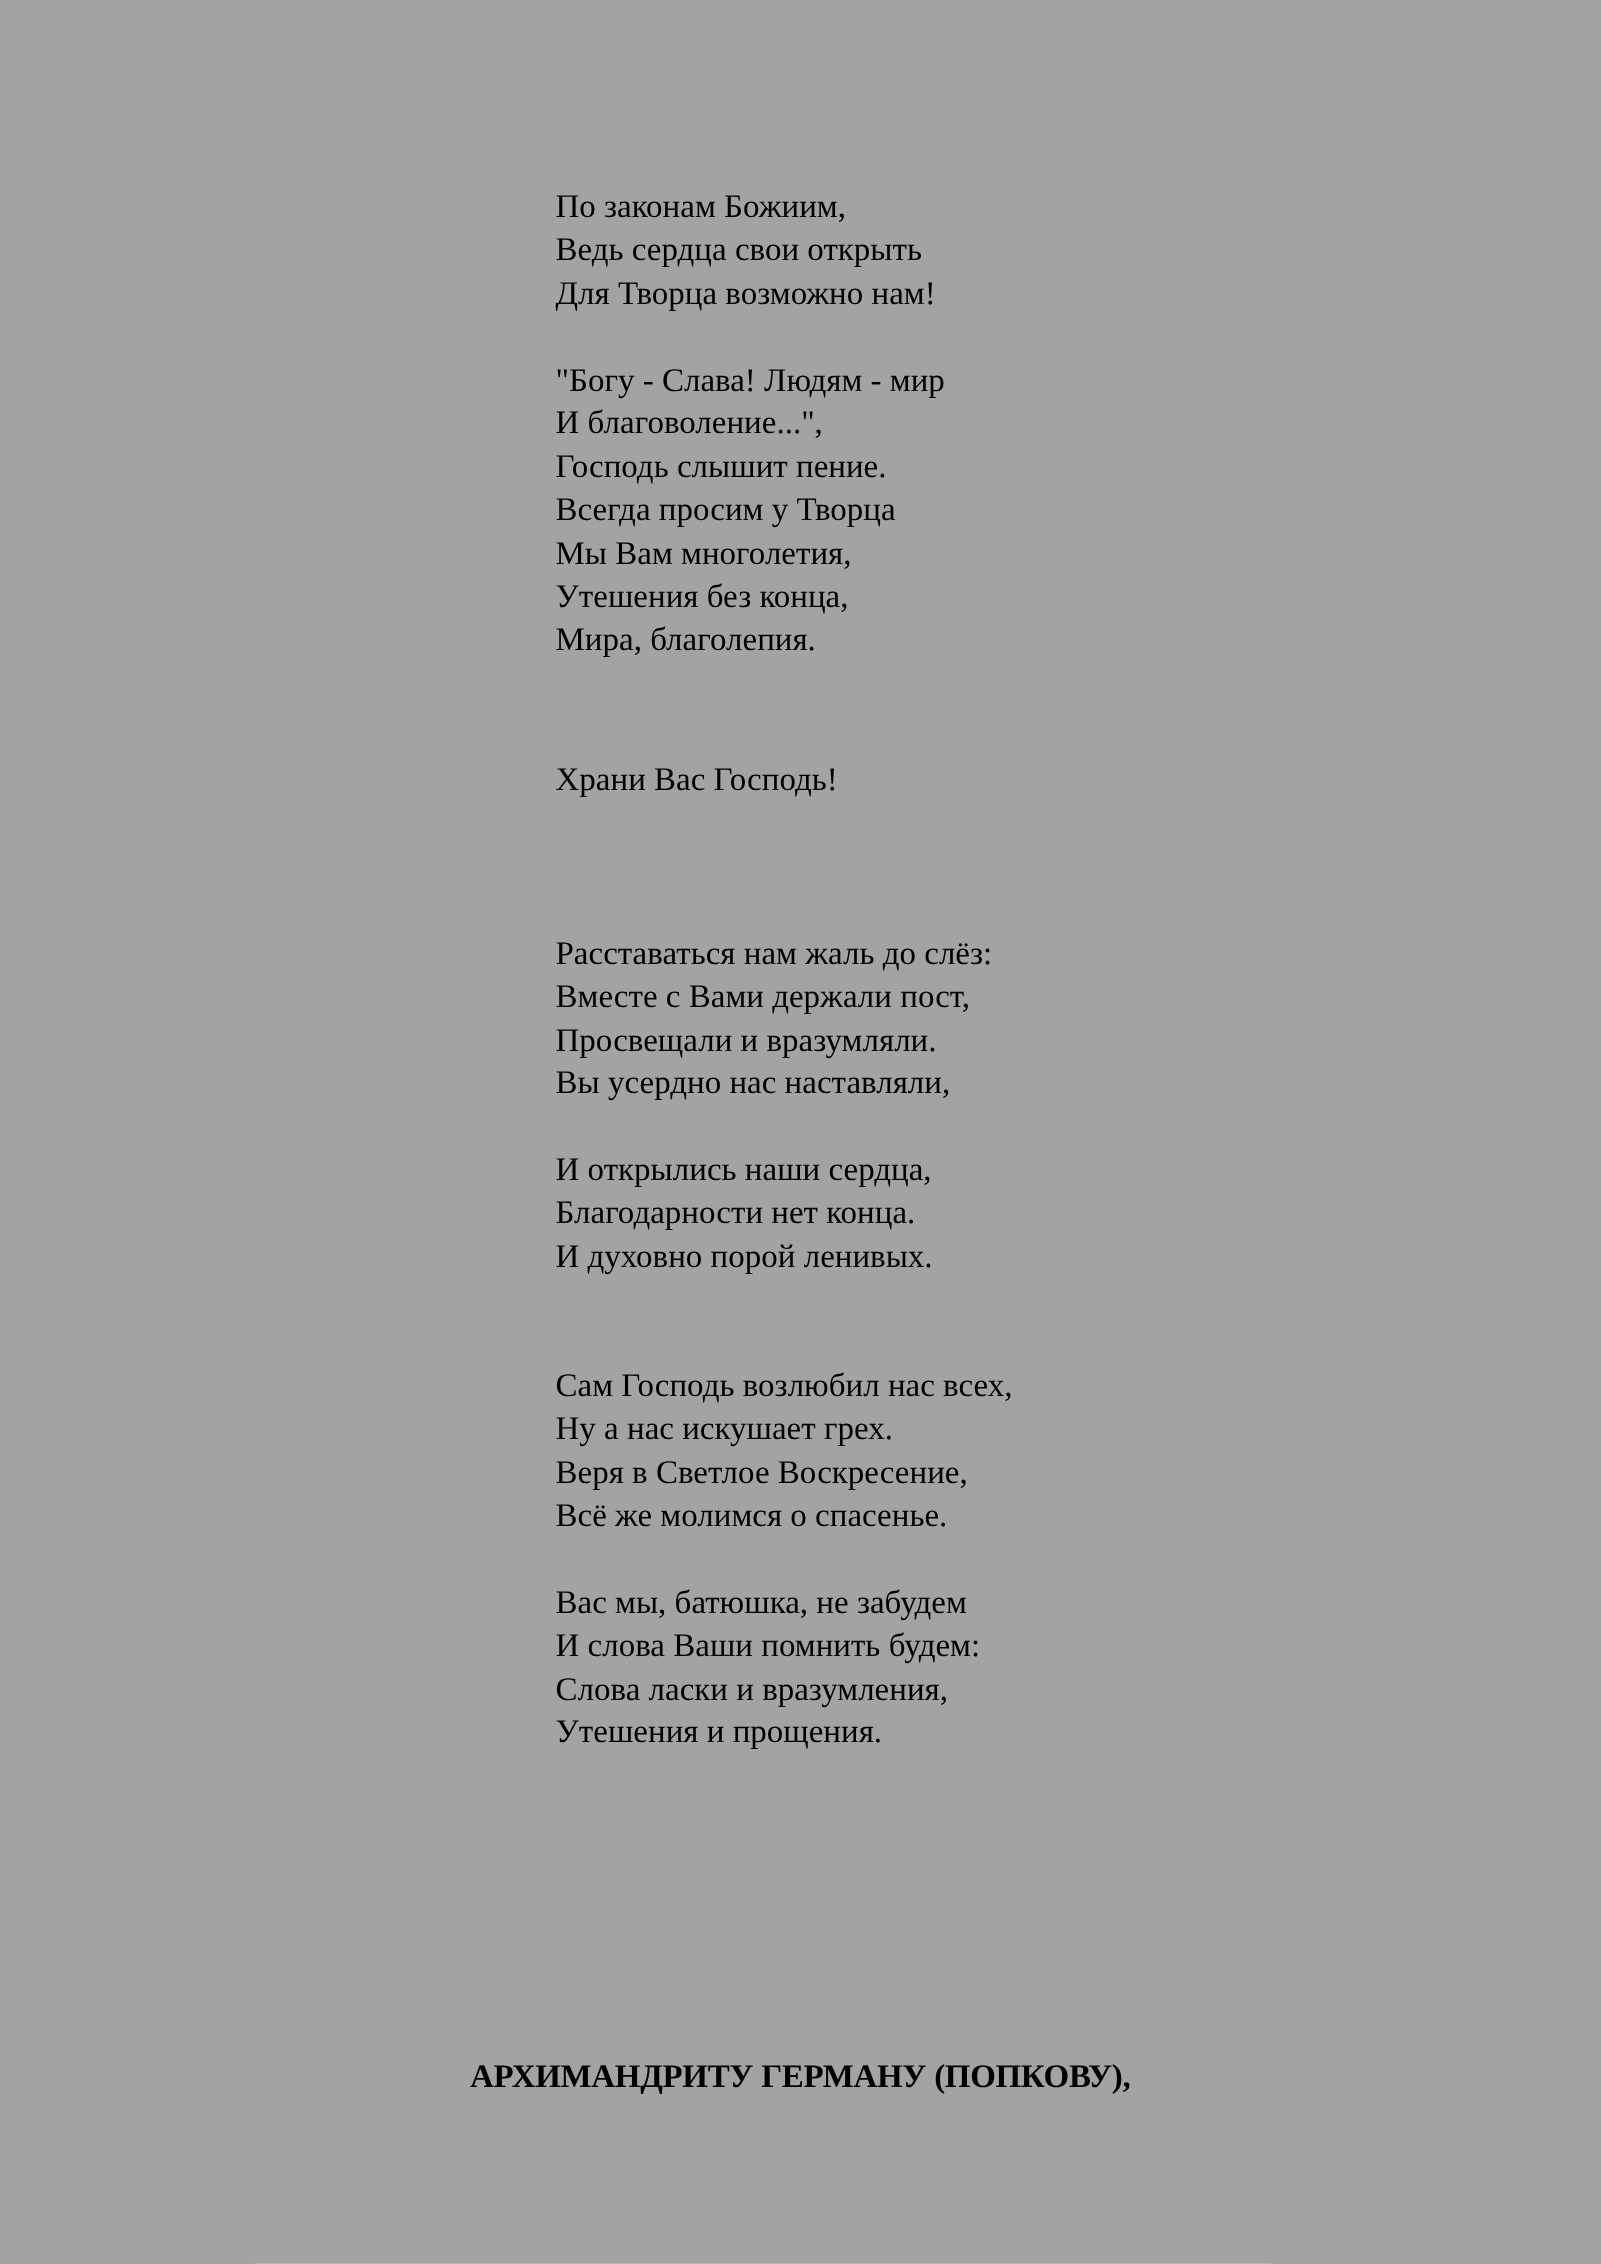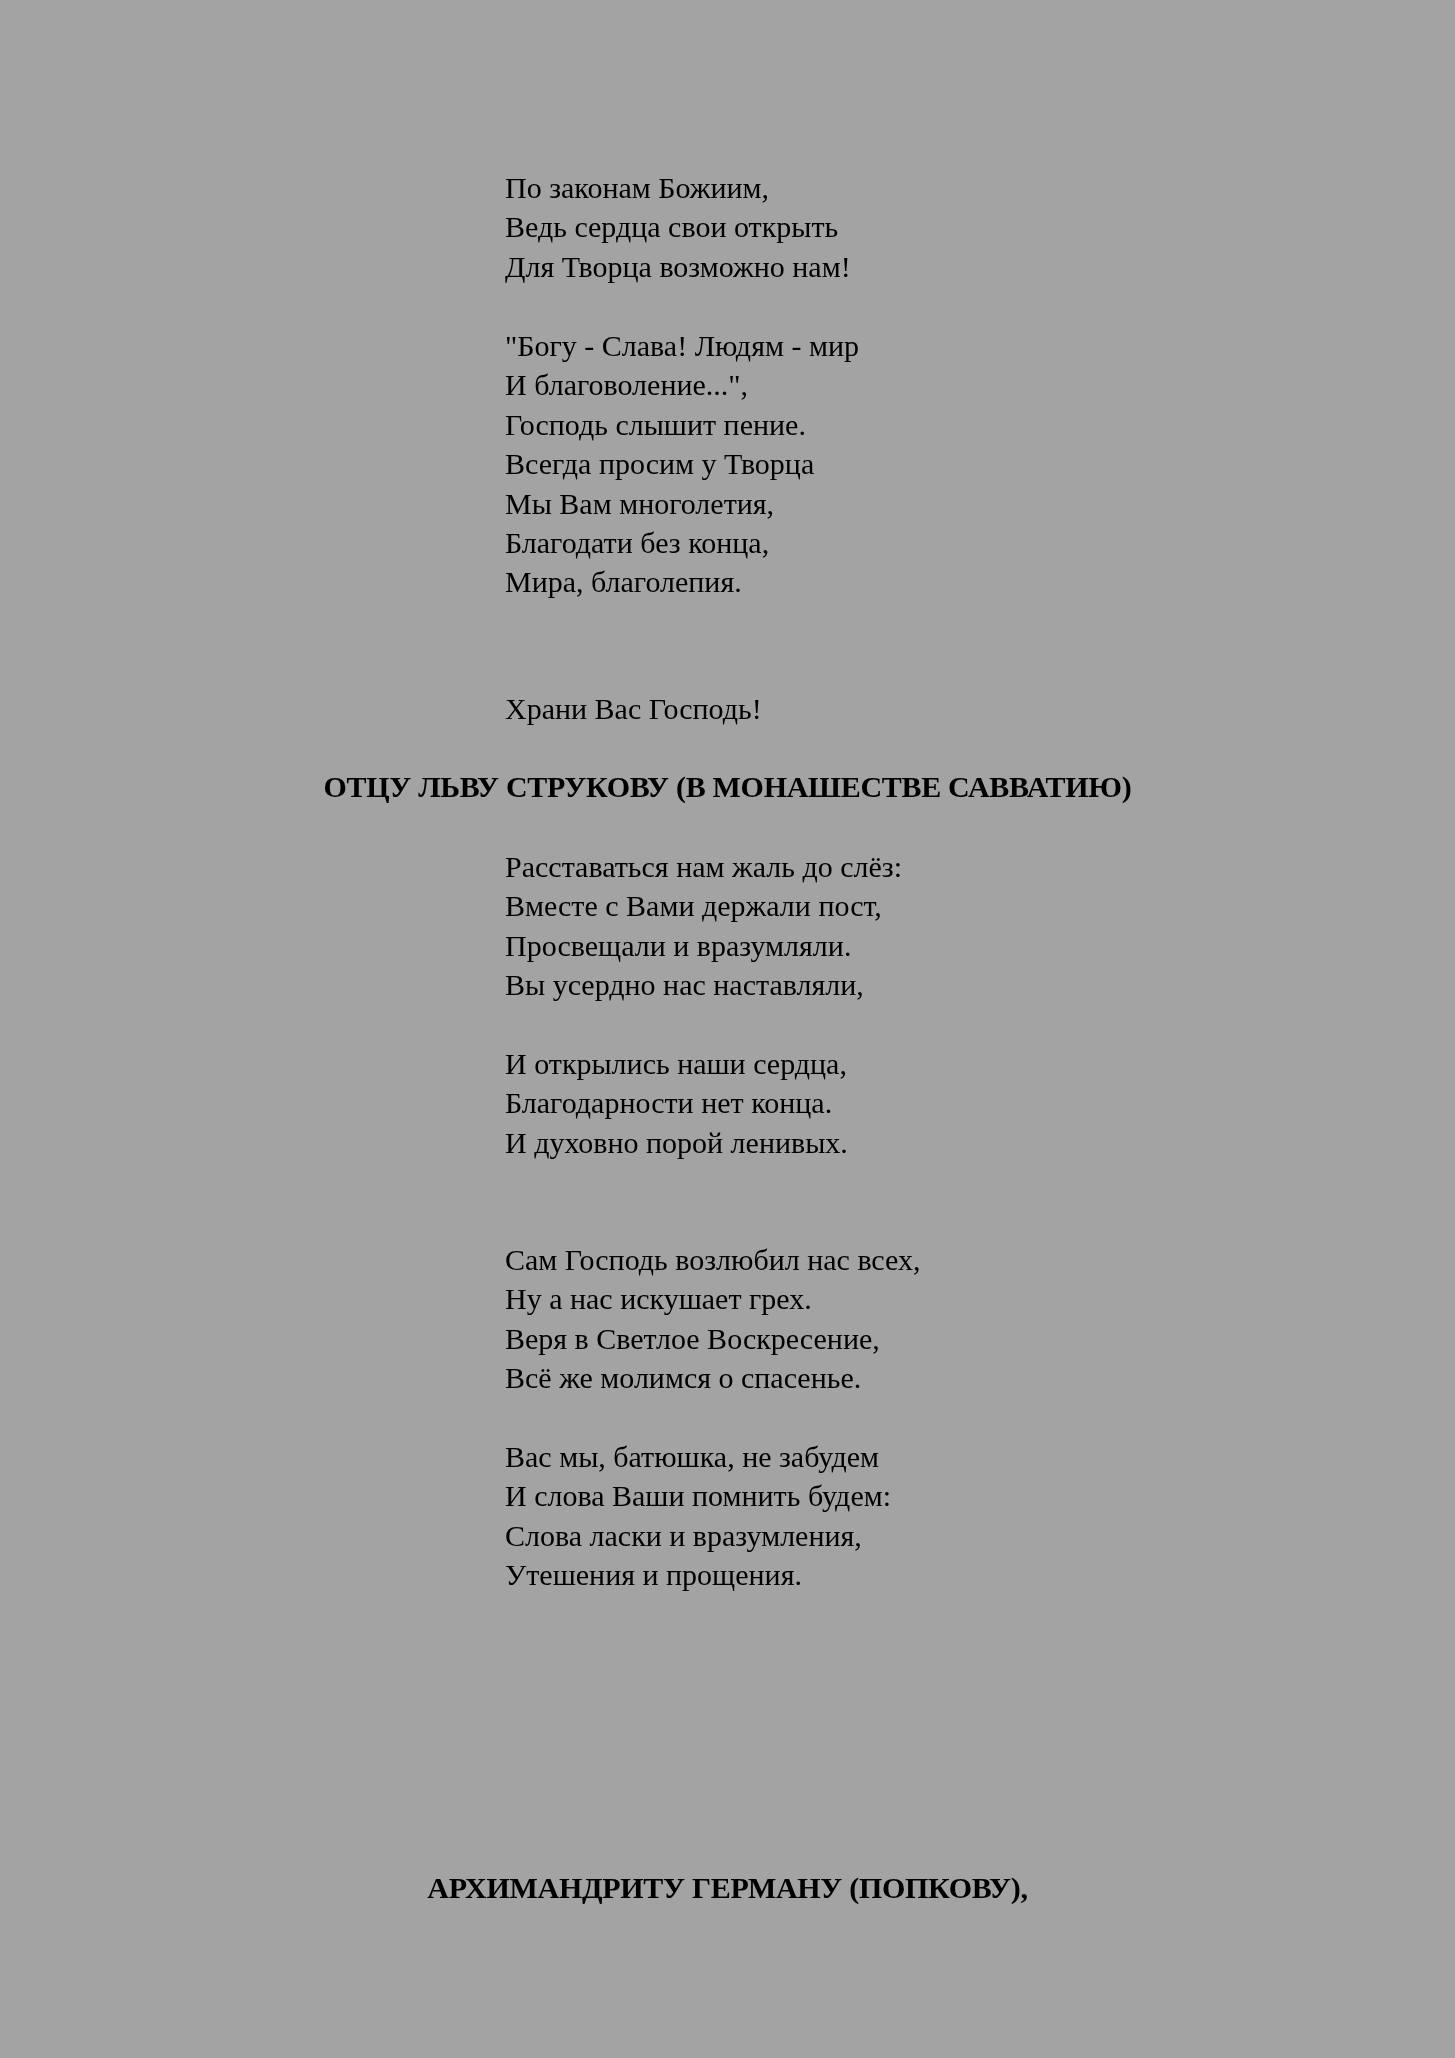--- a/index.html
+++ b/index.html
@@ -54,29 +54,28 @@
     <span class="line">Ведь сердца свои открыть</span>
     <span class="line">Для Творца возможно нам!</span>
   </div>
 
   <div class="stanza" style="top:326px;">
     <span class="line">"Богу - Слава! Людям - мир</span>
     <span class="line">И благоволение...",</span>
     <span class="line">Господь слышит пение.</span>
     <span class="line">Всегда просим у Творца</span>
     <span class="line">Мы Вам многолетия,</span>
-    <span class="line">Благодати без конца,</span>
+    <span class="line">Утешения без конца,</span>
     <span class="line">Мира, благолепия.</span>
   </div>
 
   <div class="stanza" style="top:689px;font-family:Liberation Serif, serif;">
     <span class="line">Храни Вас Господь!</span>
   </div>
 
-  <div class="heading" style="top:767px;">ОТЦУ ЛЬВУ СТРУКОВУ (В МОНАШЕСТВЕ САВВАТИЮ)</div>
 
   <div class="stanza" style="top:847px;">
     <span class="line">Расставаться нам жаль до слёз:</span>
     <span class="line">Вместе с Вами держали пост,</span>
     <span class="line">Просвещали и вразумляли.</span>
     <span class="line">Вы усердно нас наставляли,</span>
   </div>
 
   <div class="stanza" style="top:1044px;">
     <span class="line">И открылись наши сердца,</span>

